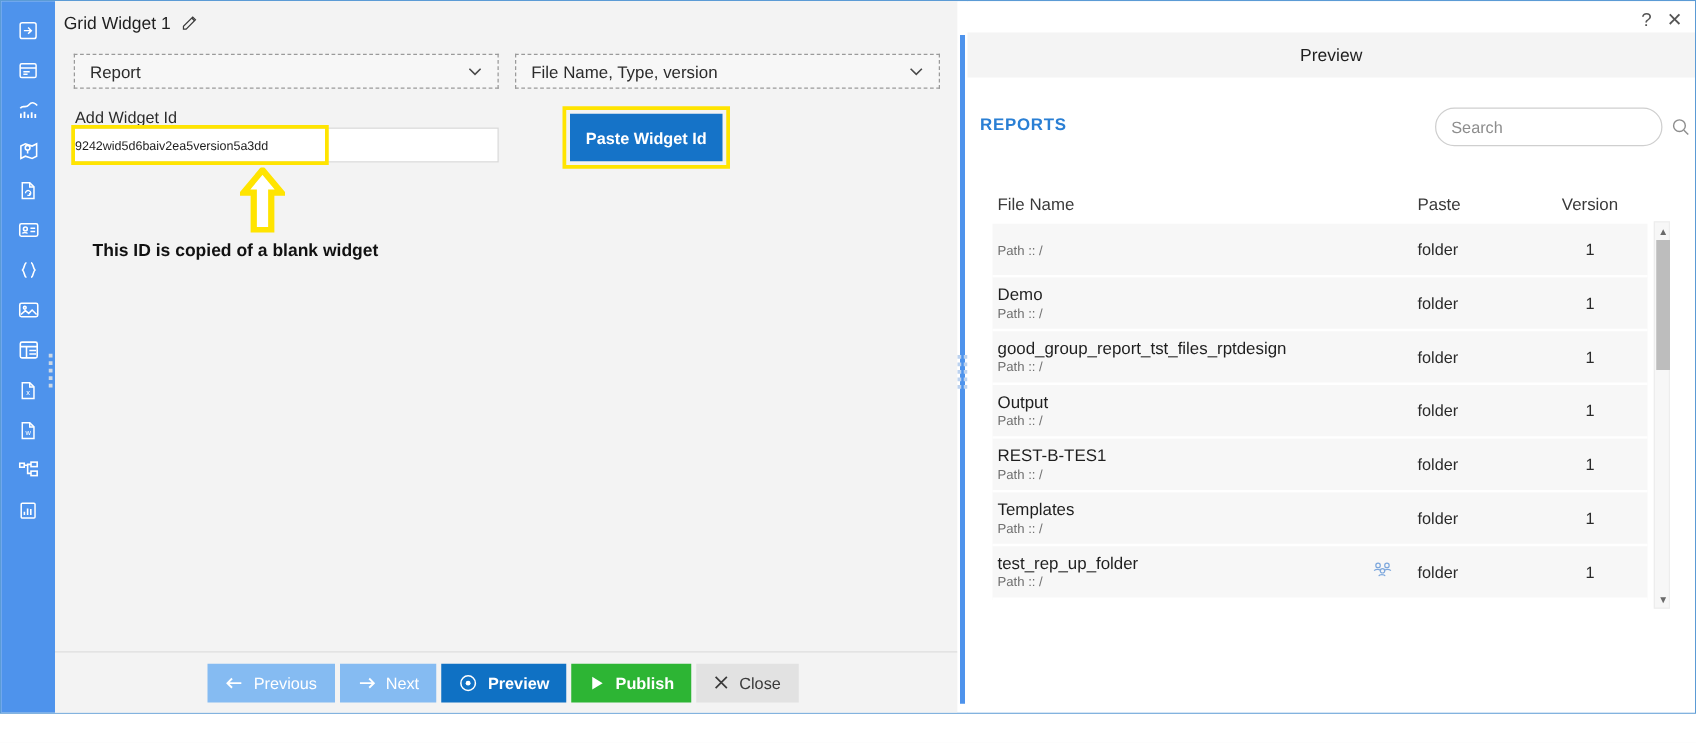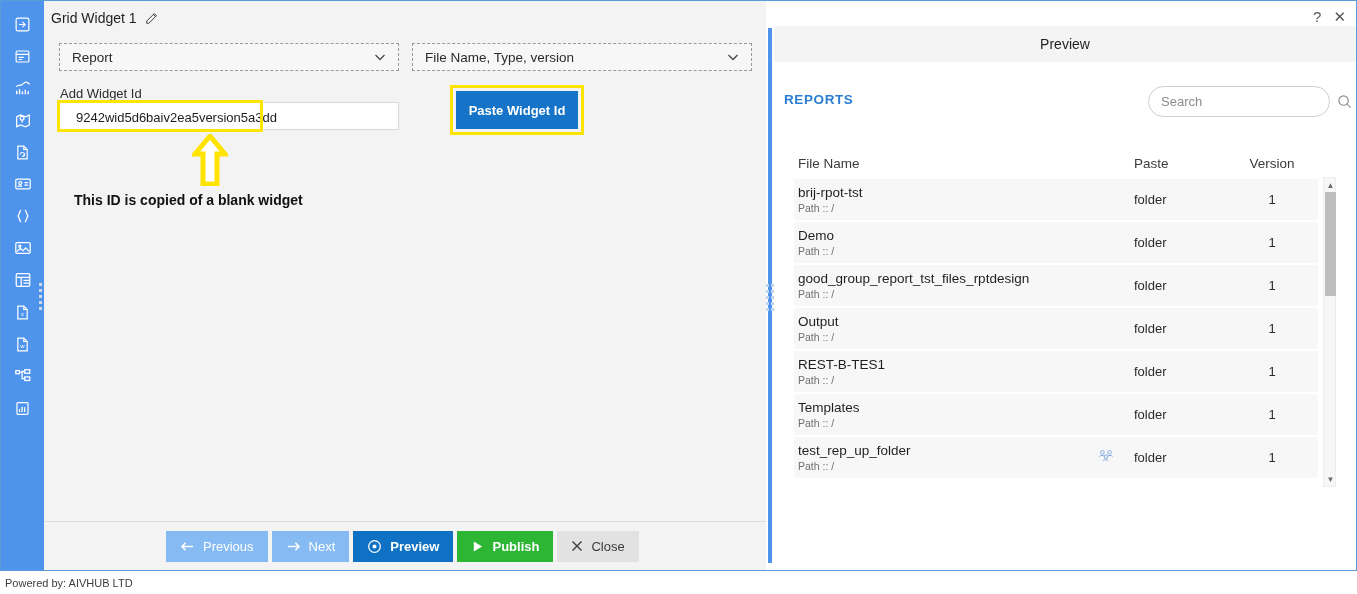--- a/index.html
+++ b/index.html
@@ -127,23 +127,23 @@
     border: 3px solid #ffe400;
     pointer-events: none;
   }
   .id-input {
     position: absolute;
     left: 0; top: 0;
     width: 340px; height: 28px;
     border: 0; outline: none;
     background: transparent;
     font-family: "Liberation Sans", sans-serif;
-    font-size: 13px;
+    font-size: 10px;
     color: #1d1d1d;
-    padding-left: 16px;
+    padding-left: 0;
   }
 
   .paste-hl {
     position: absolute;
     left: 406px; top: 84px;
     width: 134px; height: 50px;
     border: 3px solid #ffe400;
   }
   .paste-btn {
     position: absolute;
@@ -603,21 +603,20 @@
     <div class="tbl">
       <div class="tbl-head">
         <div class="c-name">File Name</div>
         <div class="c-ico"></div>
         <div class="c-type">Paste</div>
         <div class="c-ver">Version</div>
       </div>
       <div id="rows">
           <div class="tbl-row">
             <div class="c-name">
-              <div class="nm">brij-rpot-tst</div>
               <div class="pth">Path :: /</div>
             </div>
             <div class="c-ico"></div>
             <div class="c-type">folder</div>
             <div class="c-ver">1</div>
           </div>
           <div class="tbl-row">
             <div class="c-name">
               <div class="nm">Demo</div>
               <div class="pth">Path :: /</div>
@@ -683,17 +682,14 @@
     </div>
 
     <div class="tbl-sb">
       <div class="ar up">▲</div>
       <div class="thumb"></div>
       <div class="ar dn">▼</div>
     </div>
 
   </div>
 
-  <div class="footer">
-    <span>Powered by: AIVHUB LTD</span>
-  </div>
 
 </div>
 
 </body></html>

